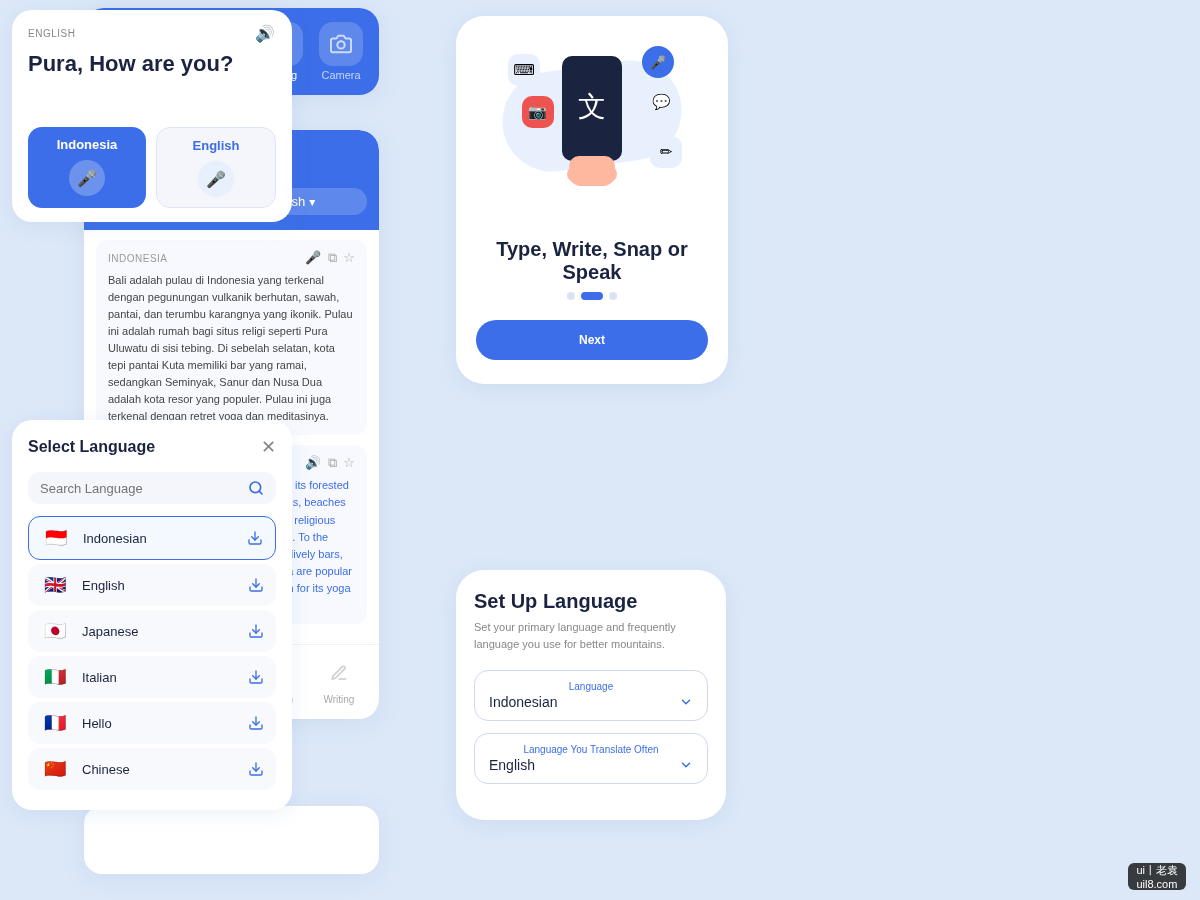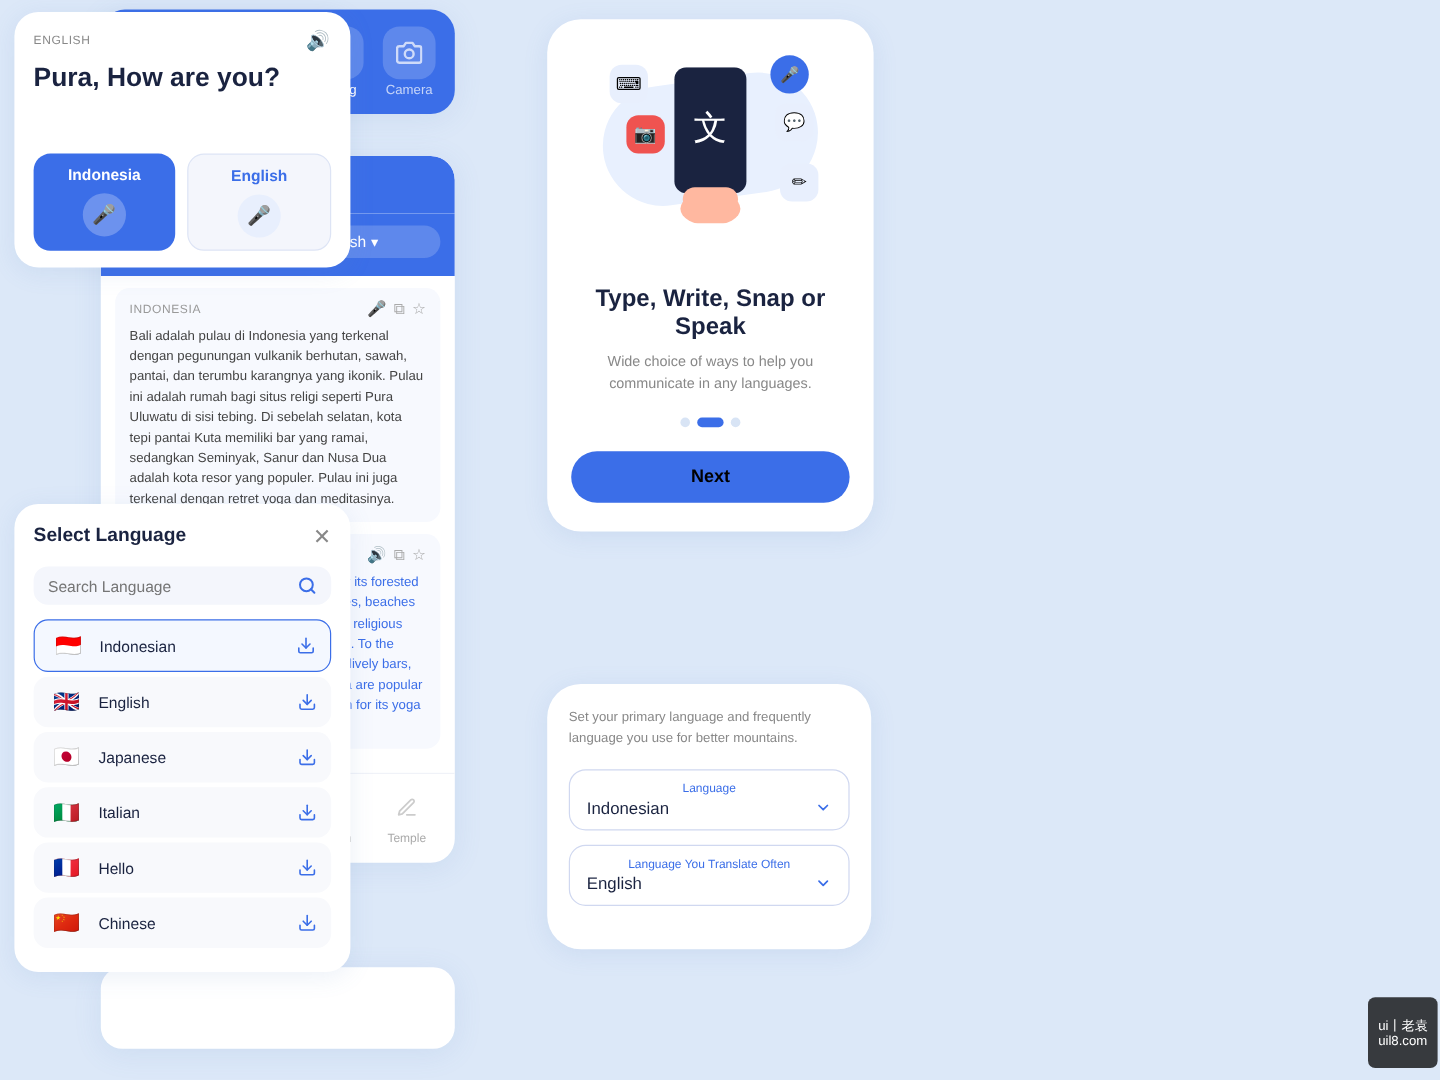--- a/index.html
+++ b/index.html
@@ -263,25 +263,25 @@
 
     .dot.active {
       width: 22px;
       border-radius: 4px;
       background: #3b6ee8;
     }
 
     .next-btn {
       width: 100%;
       background: #3b6ee8;
-      color: #000000;
+      color: #ffffff;
       border: none;
       border-radius: 28px;
       padding: 13px;
-      font-size: 15px;
+      font-size: 12px;
       font-weight: 600;
       cursor: pointer;
     }
 
     
     .onboard-card-2 {
       position: absolute;
       top: 540px;
       left: 20px;
       width: 270px;
@@ -512,24 +512,24 @@
 
     .download-icon {
       color: #3b6ee8;
       font-size: 14px;
     }
 
     
     .watermark {
       position: absolute;
       bottom: 10px;
-      right: 2px;
+      right: 14px;
       background: rgba(0,0,0,0.75);
       color: #fff;
-      padding: 16px 8px;
+      padding: 0 8px;
       border-radius: 6px;
       font-size: 11px;
       z-index: 999;
       margin-top: 44px;
     }
 
     
     .chevron::after {
       content: '▾';
       font-size: 12px;
@@ -647,21 +647,21 @@
       </div>
       <span class="tab-label">Conversation</span>
     </div>
     <div class="footer-tab">
       <div class="tab-icon inactive">
         <svg width="18" height="18" viewBox="0 0 24 24" fill="none" stroke="#ccc" stroke-width="2" stroke-linecap="round" stroke-linejoin="round">
           <path d="M12 20h9"></path>
           <path d="M16.5 3.5a2.121 2.121 0 0 1 3 3L7 19l-4 1 1-4L16.5 3.5z"></path>
         </svg>
       </div>
-      <span class="tab-label">Temple</span>
+      <span class="tab-label">Writing</span>
     </div>
   </div>
 </div>
 
 <div class="card" style="left:84px;top:806px;width:295px;height:68px;background:#fff;border-radius:18px;"></div>
 
 <div class="onboard-card-1" style="position:absolute;left:456px;top:16px;width:272px;">
 
   <div style="width:180px;height:190px;position:relative;margin-bottom:12px;">
 
@@ -676,32 +676,32 @@
     </svg>
 
     <div style="position:absolute;left:6px;top:18px;width:32px;height:32px;background:#e8effd;border-radius:10px;display:flex;align-items:center;justify-content:center;font-size:15px;">⌨</div>
     <div style="position:absolute;right:4px;top:50px;width:32px;height:32px;background:#e8effd;border-radius:10px;display:flex;align-items:center;justify-content:center;font-size:15px;">💬</div>
     <div style="position:absolute;left:20px;top:60px;width:32px;height:32px;background:#ef5350;border-radius:10px;display:flex;align-items:center;justify-content:center;font-size:15px;">📷</div>
     <div style="position:absolute;right:8px;top:10px;width:32px;height:32px;background:#3b6ee8;border-radius:50%;display:flex;align-items:center;justify-content:center;font-size:13px;color:white;">🎤</div>
     <div style="position:absolute;right:0px;top:100px;width:32px;height:32px;background:#e8effd;border-radius:10px;display:flex;align-items:center;justify-content:center;font-size:15px;">✏</div>
   </div>
 
   <h2 class="onboard-title">Type, Write, Snap or Speak</h2>
-  <p class="onboard-subtitle">Wide choice of ways to help you communicate in any languages.</p>
 
   <div class="dots-row">
     <div class="dot"></div>
     <div class="dot active"></div>
     <div class="dot"></div>
   </div>
 
   <button class="next-btn">Next</button>
 </div>
 
 <div class="onboard-card-2" style="position:absolute;left:456px;top:570px;">
+  <h2 class="setup-title">Set Up Language</h2>
   <p class="setup-subtitle">Set your primary language and frequently language you use for better mountains.</p>
 
   <div class="select-field">
     <div class="select-field-label">Language</div>
     <div class="select-field-value">
       <span>Indonesian</span>
       <svg width="14" height="14" viewBox="0 0 24 24" fill="none" stroke="#3b6ee8" stroke-width="2.5" stroke-linecap="round" stroke-linejoin="round">
           <polyline points="6 9 12 15 18 9"></polyline>
         </svg>
     </div>

